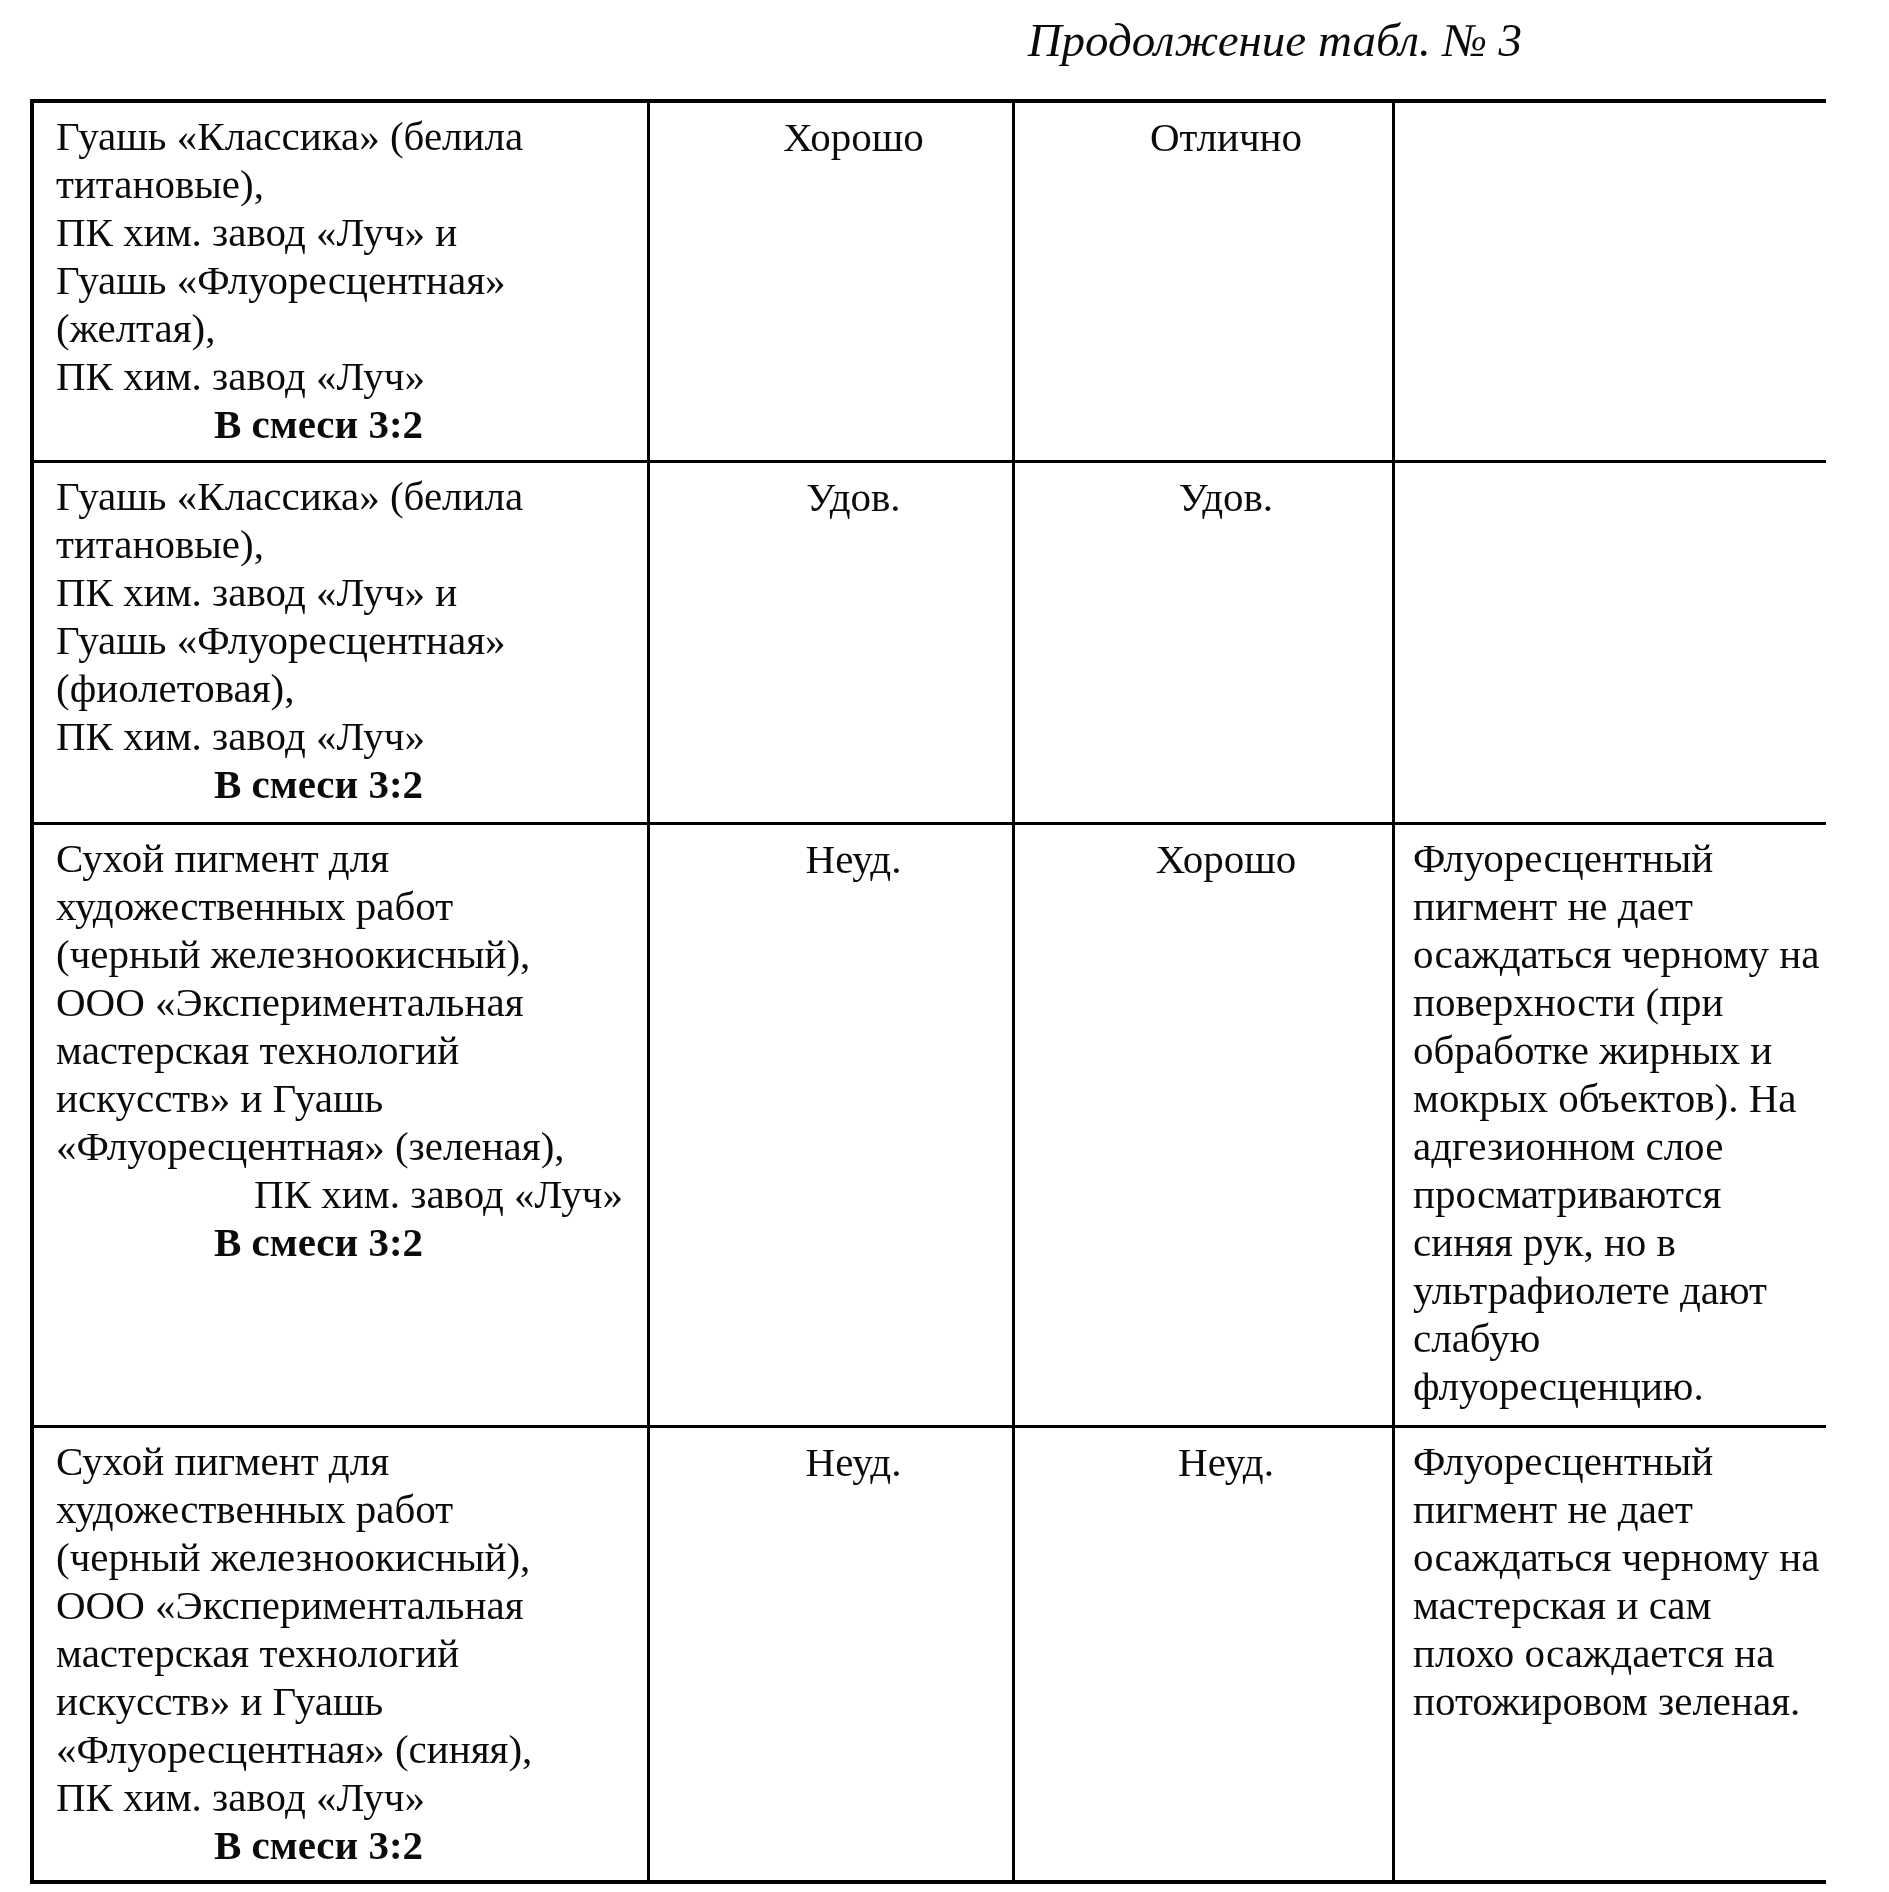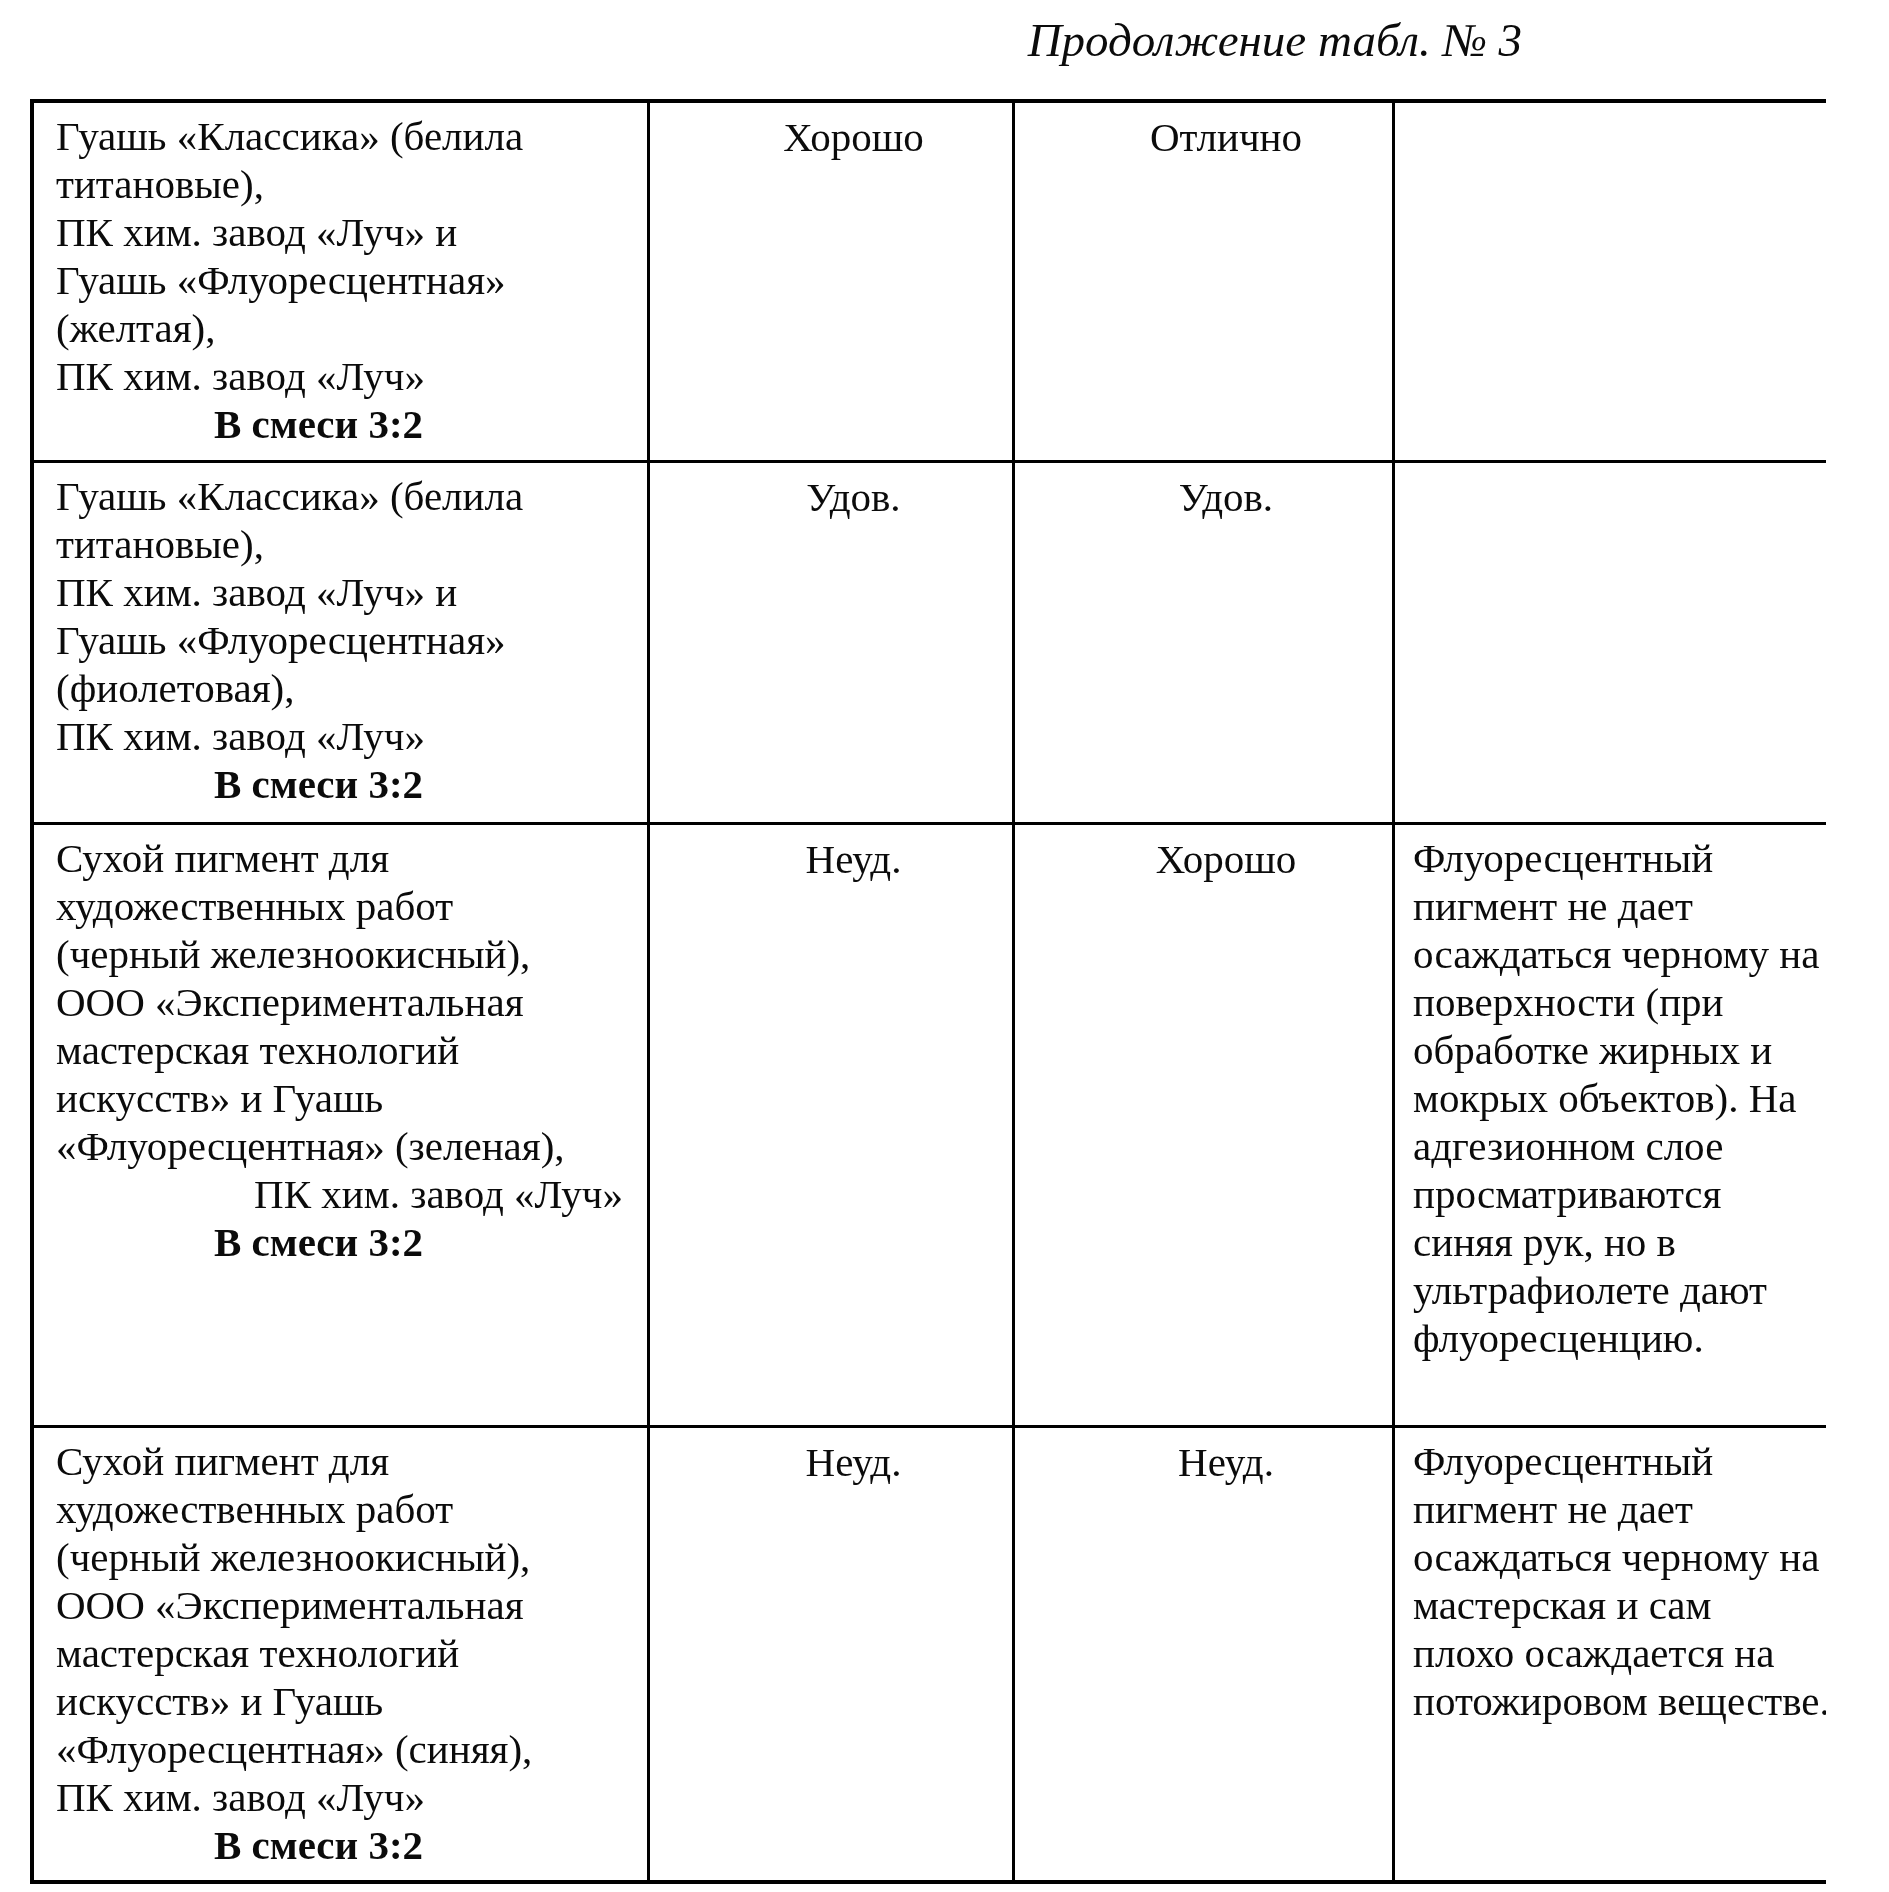--- a/index.html
+++ b/index.html
@@ -123,20 +123,21 @@
           <div class="line">Флуоресцентный</div>
           <div class="line">пигмент не дает</div>
           <div class="line">осаждаться черному на</div>
           <div class="line">поверхности (при</div>
           <div class="line">обработке жирных и</div>
           <div class="line">мокрых объектов). На</div>
           <div class="line">адгезионном слое</div>
           <div class="line">просматриваются</div>
           <div class="line">синяя рук, но в</div>
           <div class="line">ультрафиолете дают</div>
+          <div class="line">слабую</div>
           <div class="line">флуоресценцию.</div>
         </div>
     </div>
 
     <div class="trow">
       <div class="cell c-sub">
         <div>
             <div class="line">Сухой пигмент для</div>
             <div class="line">художественных работ</div>
             <div class="line">(черный железноокисный),</div>
@@ -149,18 +150,18 @@
         <div class="mix">В смеси 3:2</div>
       </div>
       <div class="cell c-rate">Неуд.</div>
       <div class="cell c-rate">Неуд.</div>
       <div class="cell c-note">
           <div class="line">Флуоресцентный</div>
           <div class="line">пигмент не дает</div>
           <div class="line">осаждаться черному на</div>
           <div class="line">мастерская и сам</div>
           <div class="line">плохо осаждается на</div>
-          <div class="line">потожировом веществе.</div>
+          <div class="line">потожировом зеленая.</div>
         </div>
     </div>
 
   </div>
 </div>
 
 </body></html>

